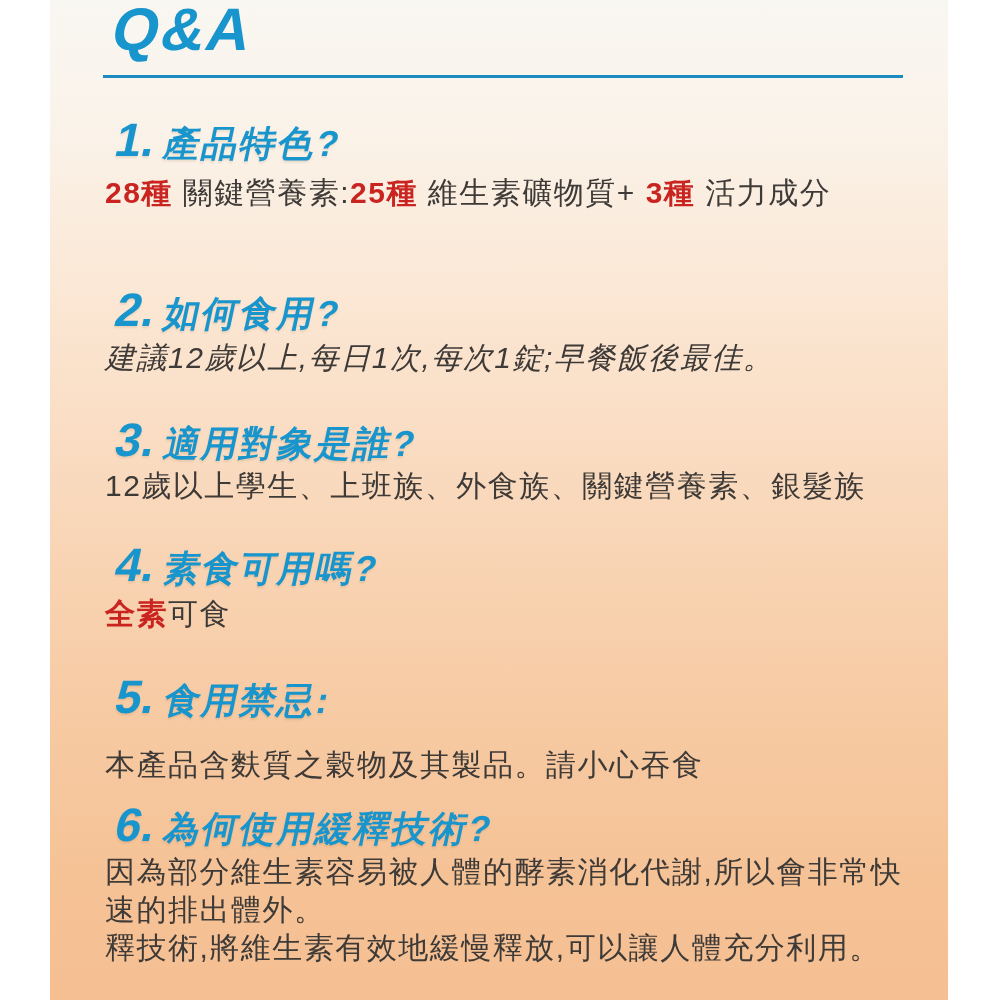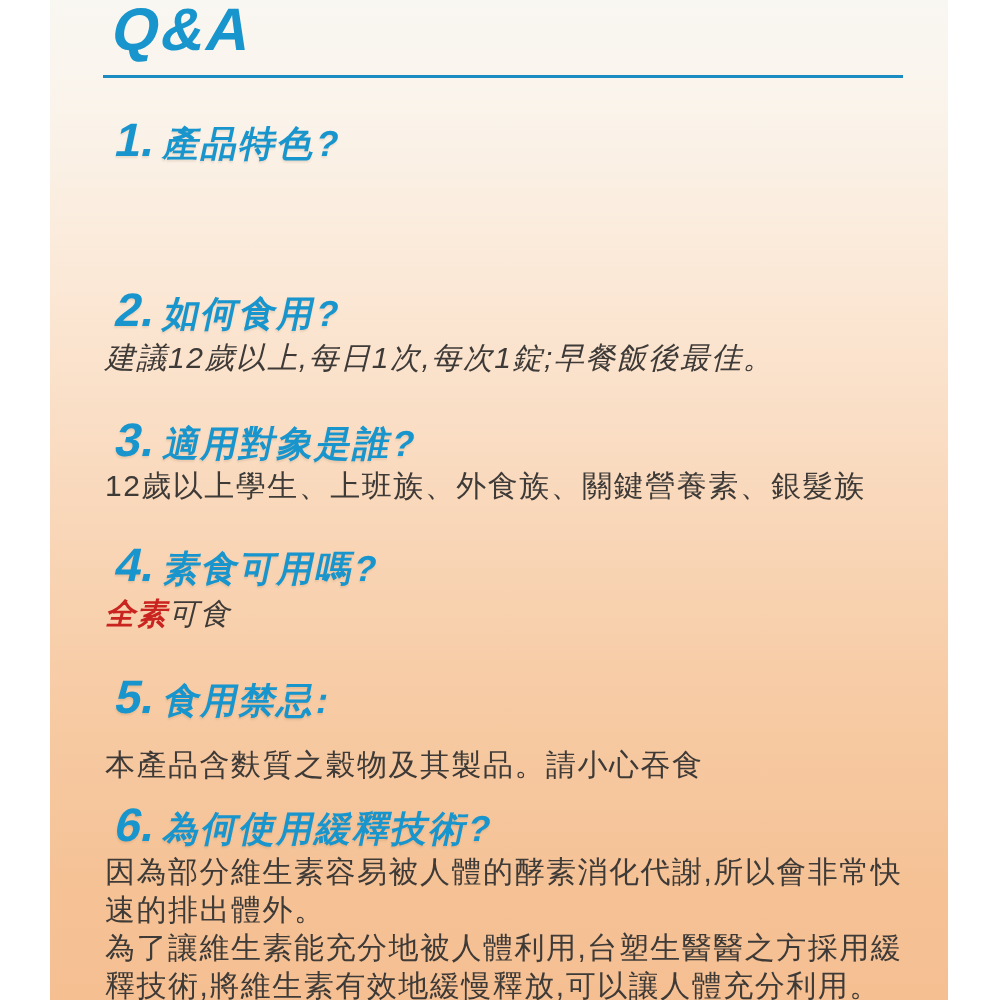--- a/index.html
+++ b/index.html
@@ -89,54 +89,54 @@
 <div class="page">
   <div class="panel">
     <div class="qa-title">Q&amp;A</div>
     <div class="divider"></div>
     <div>
         <div class="section-heading" style="top: 112px;">
           <span class="section-number">1.</span>
           <span class="section-question">產品特色?</span>
         </div>
         <div class="section-answer" style="top: 174px;">
+          <div class="answer-line"><span class="seg-hl">28種 </span><span class="seg">關鍵營養素:</span><span class="seg-hl">25種 </span><span class="seg">維生素礦物質+ </span><span class="seg-hl">3種 </span><span class="seg">活力成分</span></div>
         </div>
         <div class="section-heading" style="top: 282px;">
           <span class="section-number">2.</span>
           <span class="section-question">如何食用?</span>
         </div>
         <div class="section-answer" style="top: 339px; font-style: italic;">
           <div class="answer-line"><span class="seg">建議12歲以上,每日1次,每次1錠;早餐飯後最佳。</span></div>
         </div>
         <div class="section-heading" style="top: 412px;">
           <span class="section-number">3.</span>
           <span class="section-question">適用對象是誰?</span>
         </div>
         <div class="section-answer" style="top: 467px;">
           <div class="answer-line"><span class="seg">12歲以上學生、上班族、外食族、關鍵營養素、銀髮族</span></div>
         </div>
         <div class="section-heading" style="top: 537px;">
           <span class="section-number">4.</span>
           <span class="section-question">素食可用嗎?</span>
         </div>
-        <div class="section-answer" style="top: 595px; font-style: italic;">
+        <div class="section-answer" style="top: 595px;">
           <div class="answer-line"><span class="seg-hl">全素</span><span class="seg">可食</span></div>
         </div>
         <div class="section-heading" style="top: 669px;">
           <span class="section-number">5.</span>
           <span class="section-question">食用禁忌:</span>
         </div>
         <div class="section-answer" style="top: 746px;">
           <div class="answer-line"><span class="seg">本產品含麩質之穀物及其製品。請小心吞食</span></div>
         </div>
         <div class="section-heading" style="top: 797px;">
           <span class="section-number">6.</span>
           <span class="section-question">為何使用緩釋技術?</span>
         </div>
         <div class="section-answer" style="top: 853px;">
           <div class="answer-line"><span class="seg">因為部分維生素容易被人體的酵素消化代謝,所以會非常快</span></div>
           <div class="answer-line"><span class="seg">速的排出體外。</span></div>
-          <div class="answer-line"><span class="seg">為了讓維生素能充分地被人體利用,台塑生醫醫之方採用緩</span></div>
           <div class="answer-line"><span class="seg">釋技術,將維生素有效地緩慢釋放,可以讓人體充分利用。</span></div>
         </div>
       </div>
   </div>
 </div>
 
 </body></html>

